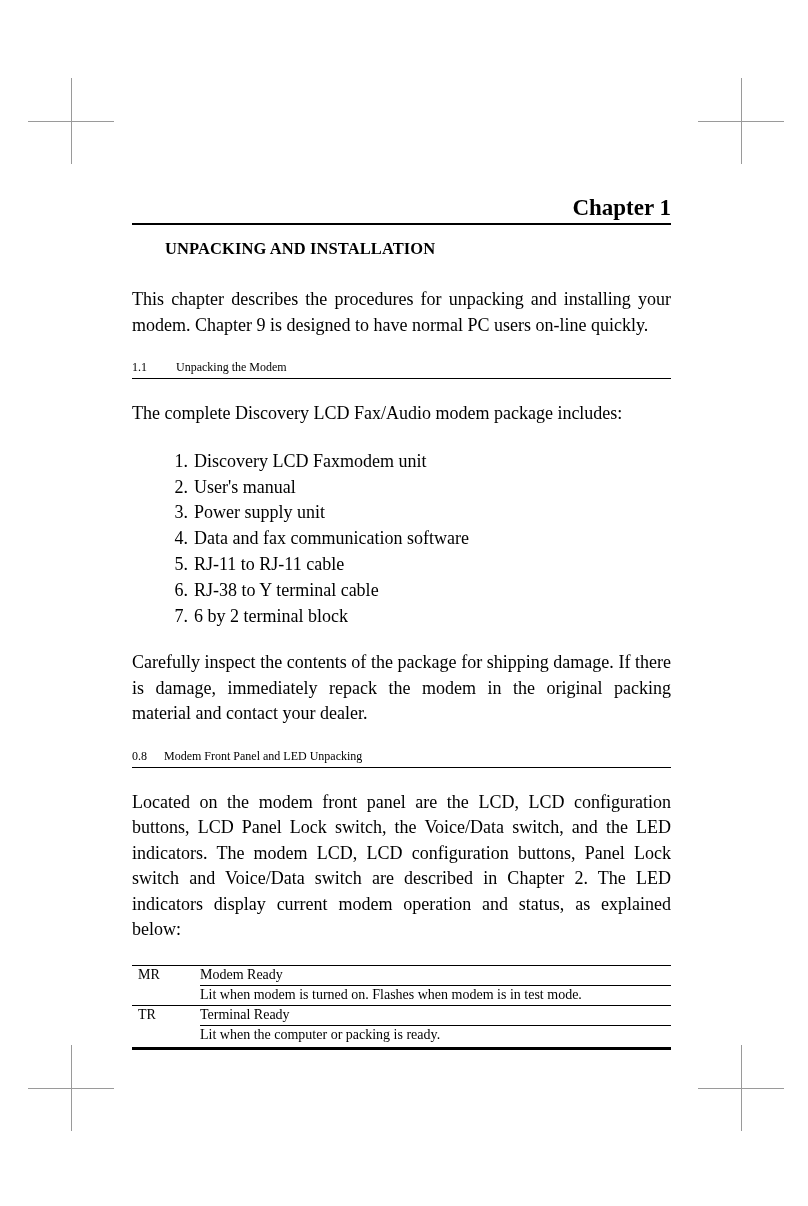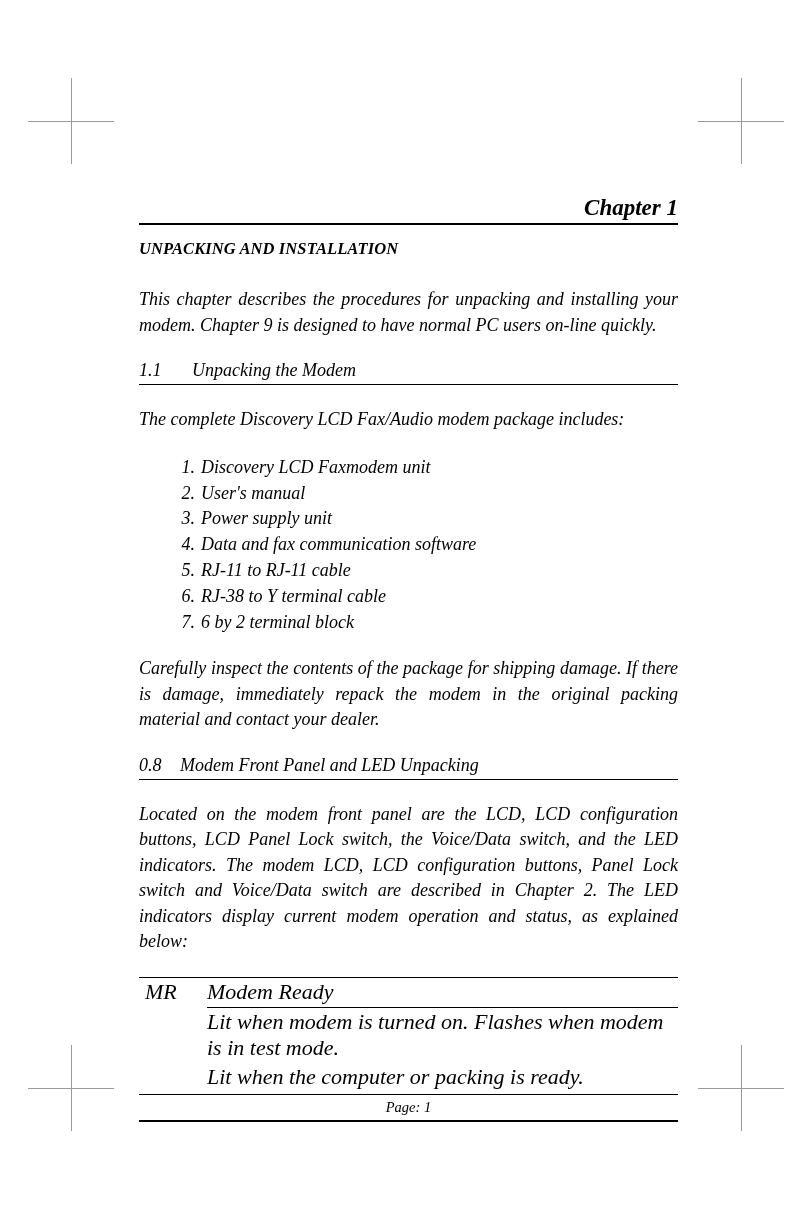--- a/index.html
+++ b/index.html
@@ -38,54 +38,54 @@
     top: 0;
   }
   .crop-tl { top: 78px;  left: 28px;  width: 86px; height: 86px; }
   .crop-tr { top: 78px;  left: 698px; width: 86px; height: 86px; }
   .crop-bl { top: 1045px; left: 28px;  width: 86px; height: 86px; }
   .crop-br { top: 1045px; left: 698px; width: 86px; height: 86px; }
 
   
   .page {
     position: absolute;
-    left: 139px;
+    left: 132px;
     top: 196px;
     width: 539px;
-    font-style: italic;
   }
 
   .chapter-head {
     text-align: right;
     font-weight: bold;
     font-size: 23px;
     line-height: 1.0;
     padding-bottom: 4px;
   }
   .rule-thick {
     border-bottom: 2.5px solid #000;
     margin-bottom: 14px;
   }
 
   .section-title {
     font-weight: bold;
     font-size: 16.5px;
     letter-spacing: 0.1px;
     margin-bottom: 28px;
+    margin-left: 33px;
   }
 
   p.body {
     font-size: 18px;
     line-height: 1.42;
     text-align: justify;
     margin: 0 0 22px 0;
   }
 
   .head2 {
-    font-size: 18px;
+    font-size: 12px;
     padding-bottom: 3px;
     margin-top: 6px;
   }
   .head2 .num { display: inline-block; }
   .head2 .txt { display: inline-block; }
   .head2-rule {
     border-bottom: 1.6px solid #000;
     margin-bottom: 22px;
   }
 
@@ -103,21 +103,21 @@
   ol.items li .n {
     position: absolute;
     left: 22px;
     width: 34px;
     text-align: right;
   }
 
   table.led {
     border-collapse: collapse;
     width: 100%;
-    font-size: 22px;
+    font-size: 14px;
     margin-top: 0;
   }
   table.led td {
     vertical-align: top;
     padding: 1px 0 2px 0;
   }
   td.code {
     width: 62px;
     padding-left: 6px !important;
   }
@@ -199,25 +199,28 @@
   <table class="led">
     <tbody>
       <tr class="row-top">
         <td class="code">MR</td>
         <td class="desc desc-line">Modem Ready</td>
       </tr>
       <tr>
         <td class="code"></td>
         <td class="desc">Lit when modem is turned on. Flashes when modem is in test mode.</td>
       </tr>
+      <tr class="row-top">
+        <td class="code">TR</td>
+        <td class="desc desc-line">Terminal Ready</td>
+      </tr>
       <tr>
         <td class="code"></td>
         <td class="desc">Lit when the computer or packing is ready.</td>
       </tr>
     </tbody>
   </table>
 
   <div class="led-bottom"></div>
 
-  <div class="footer">Page: 1</div>
   <div class="footer-rule"></div>
 
 </div>
 
 </body></html>

